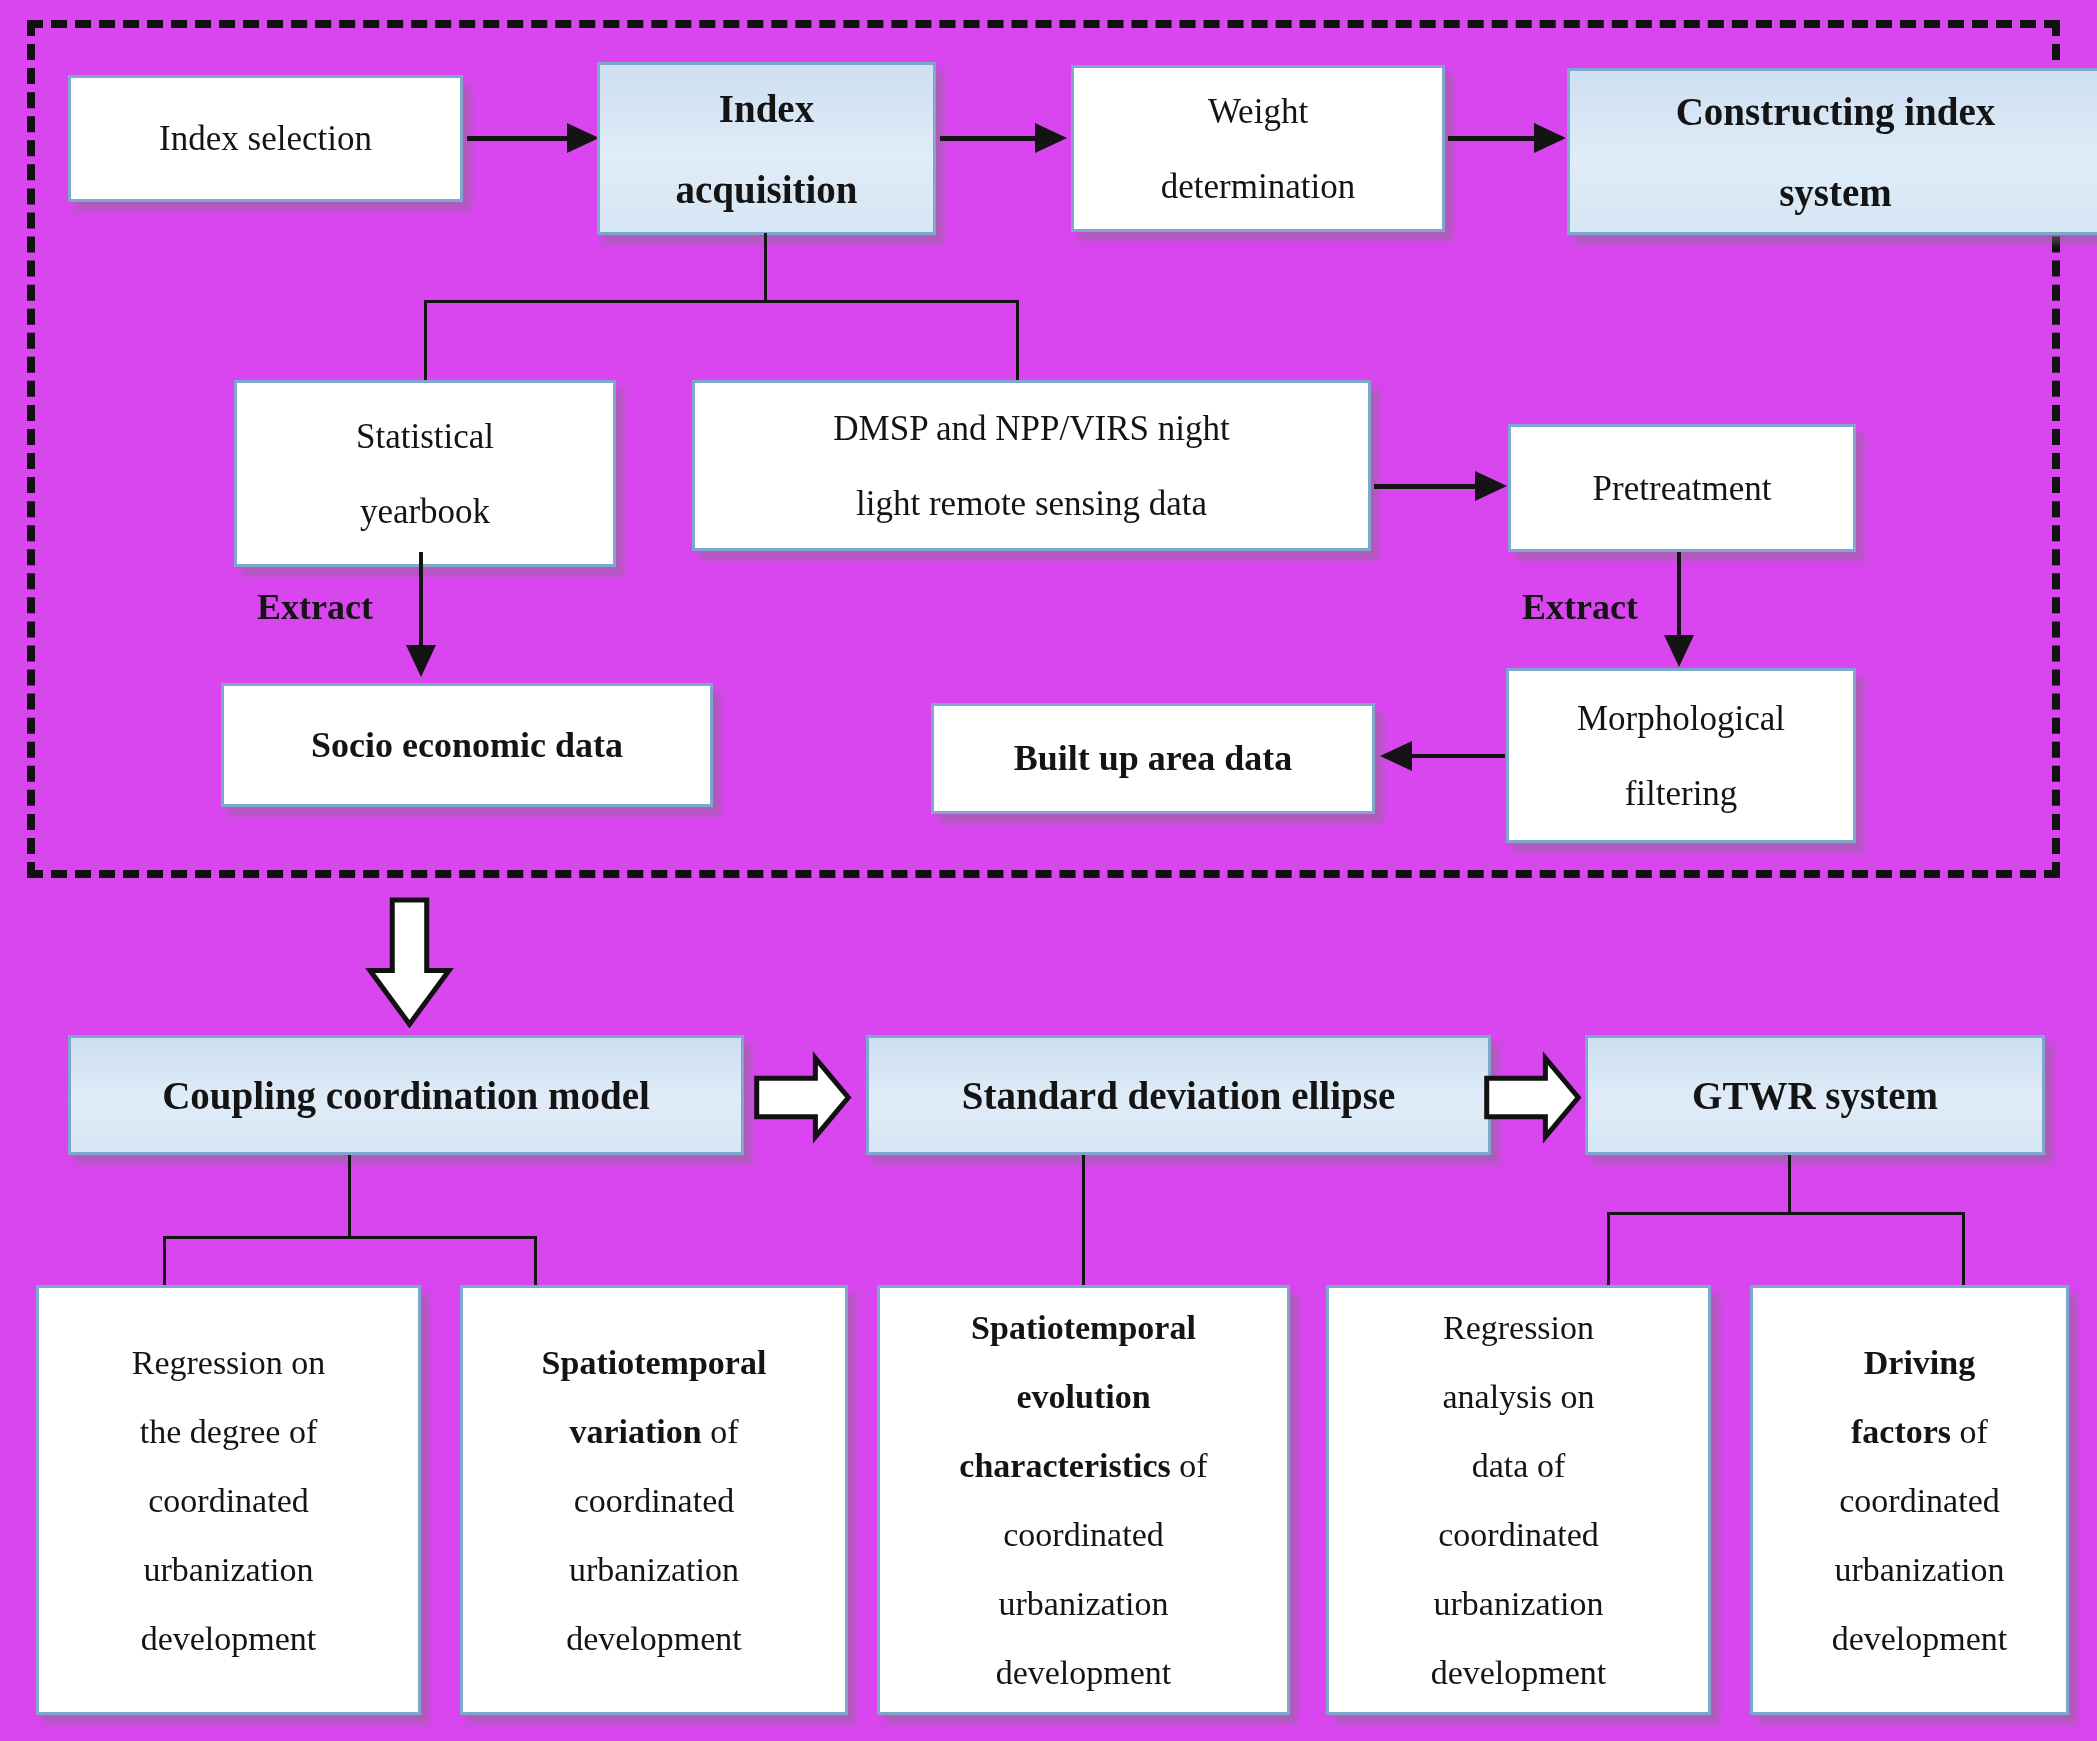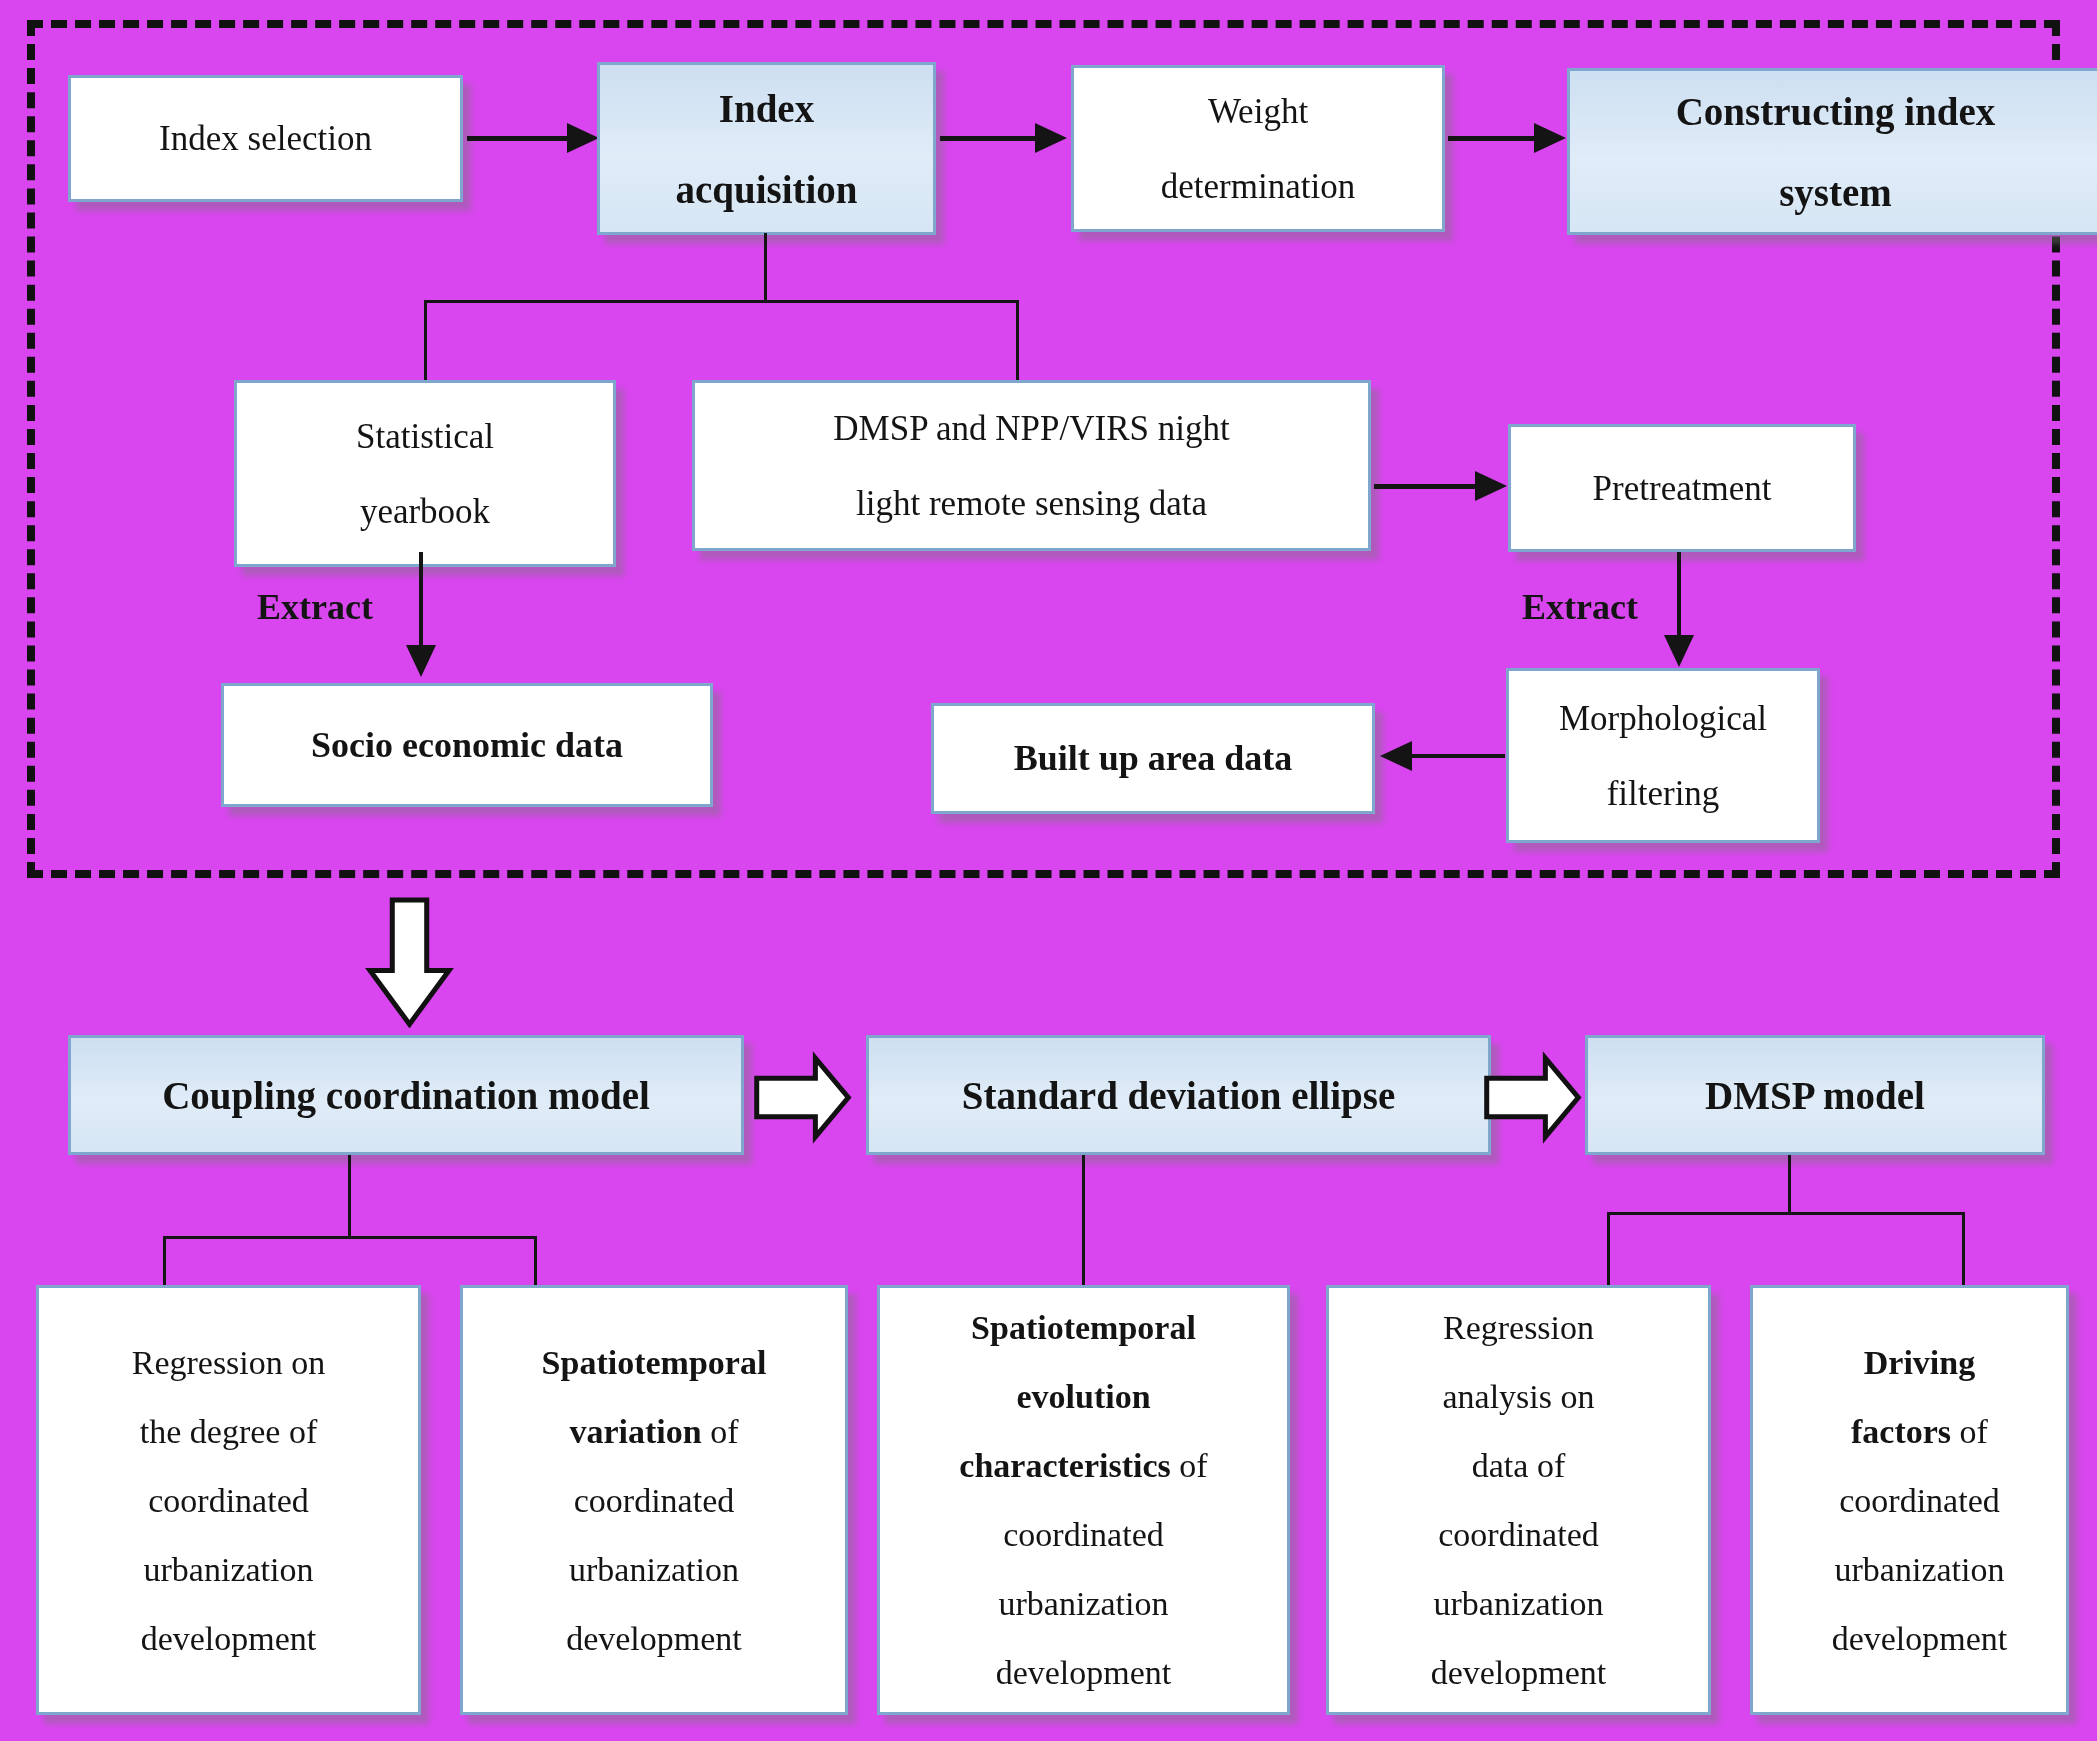--- a/index.html
+++ b/index.html
@@ -85,21 +85,21 @@
   <div class="ah-d" style="left:406px;top:645px;"></div>
 
   <div class="fbox fz50" style="left:221px;top:683px;width:492px;height:124px;">
       <div class="line"><b>Socio economic data</b></div>
     </div>
 
   <div class="extract" style="left:1508px;top:584px;width:144px;height:45px;">Extract</div>
   <div class="vline" style="left:1677px;top:552px;width:4.3px;height:85px;"></div>
   <div class="ah-d" style="left:1664px;top:635px;"></div>
 
-  <div class="fbox" style="left:1506px;top:668px;width:314px;height:175px;">
+  <div class="fbox" style="left:1506px;top:668px;width:350px;height:175px;">
       <div class="line"><span>Morphological</span></div>
       <div class="line"><span>filtering</span></div>
     </div>
 
   <div class="fbox fz50" style="left:931px;top:703px;width:444px;height:111px;">
       <div class="line"><b>Built up area data</b></div>
     </div>
 
   <div class="hline" style="left:1410px;top:754px;width:95px;height:4.3px;"></div>
   <div class="ah-l" style="left:1380px;top:741px;"></div>
@@ -118,21 +118,21 @@
 
   <div class="fbox blue fz54" style="left:866px;top:1035px;width:625px;height:120px;">
       <div class="line"><b>Standard deviation ellipse</b></div>
     </div>
 
   <svg class="harrow" style="left:1482px;top:1051px;" width="101" height="93" viewBox="0 0 140 130">
     <polygon points="6,38 88,38 88,10 134,65 88,120 88,92 6,92" fill="#ffffff" stroke="#111111" stroke-width="7" stroke-linejoin="miter"></polygon>
   </svg>
 
   <div class="fbox blue fz54" style="left:1585px;top:1035px;width:460px;height:120px;">
-      <div class="line"><b>DMSP model</b></div>
+      <div class="line"><b>GTWR system</b></div>
     </div>
 
   <div class="vline" style="left:348px;top:1155px;width:2.9px;height:84px;"></div>
   <div class="hline" style="left:163px;top:1236px;width:374px;height:2.9px;"></div>
   <div class="vline" style="left:163px;top:1236px;width:2.9px;height:49px;"></div>
   <div class="vline" style="left:534px;top:1236px;width:2.9px;height:49px;"></div>
 
   <div class="vline" style="left:1082px;top:1155px;width:2.9px;height:130px;"></div>
 
   <div class="vline" style="left:1788px;top:1155px;width:2.9px;height:60px;"></div>

